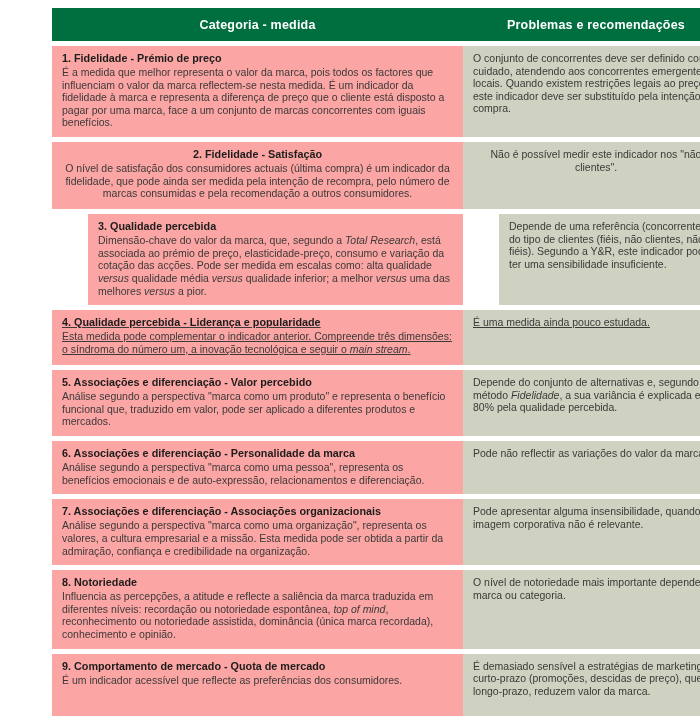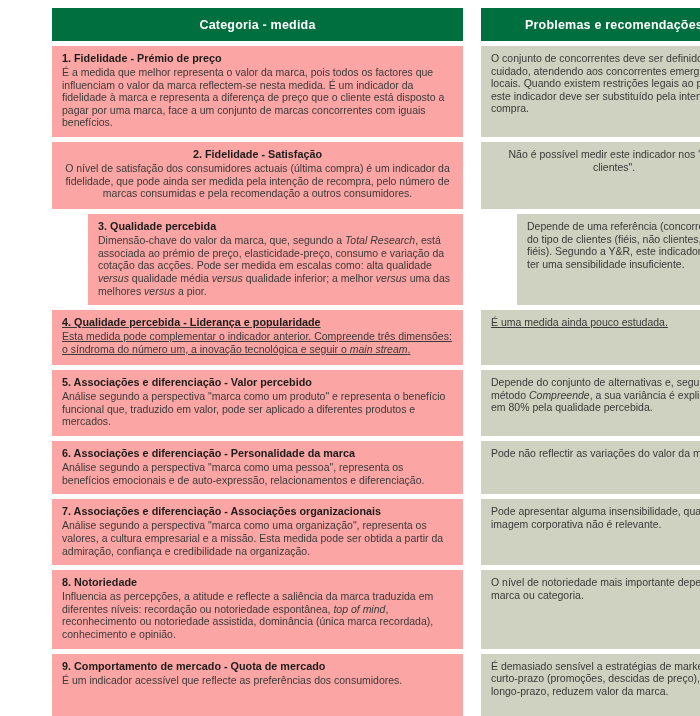--- a/index.html
+++ b/index.html
@@ -13,21 +13,21 @@
   }
   .page {
     position: absolute;
     left: 8px;
     top: 8px;
     width: 684px;
   }
   .grid-row {
     display: grid;
     grid-template-columns: 411px 266px;
-    column-gap: 18px;
+    column-gap: 0;
     margin-bottom: 5px;
     padding-left: 44px;
   }
   .header-cell {
     background: #006f3f;
     color: #ffffff;
     height: 33px;
     display: flex;
     align-items: center;
     justify-content: center;
@@ -111,21 +111,21 @@
       <div class="cell-body"><span>É uma medida ainda pouco estudada.</span></div>
     </div>
   </div>
 
   <div class="grid-row r5">
     <div class="cell cell-cat">
       <div class="cell-title">5. Associações e diferenciação - Valor percebido</div>
       <div class="cell-body"><span>Análise segundo a perspectiva "marca como um produto" e representa o benefício funcional que, traduzido em valor, pode ser aplicado a diferentes produtos e mercados.</span></div>
     </div>
     <div class="cell cell-prob">
-      <div class="cell-body"><span>Depende do conjunto de alternativas e, segundo o método </span><em>Compreende</em><span>, a sua variância é explicada em 80% pela qualidade percebida.</span></div>
+      <div class="cell-body"><span>Depende do conjunto de alternativas e, segundo o método </span><em>Fidelidade</em><span>, a sua variância é explicada em 80% pela qualidade percebida.</span></div>
     </div>
   </div>
 
   <div class="grid-row r6">
     <div class="cell cell-cat">
       <div class="cell-title">6. Associações e diferenciação - Personalidade da marca</div>
       <div class="cell-body"><span>Análise segundo a perspectiva "marca como uma pessoa", representa os benefícios emocionais e de auto-expressão, relacionamentos e diferenciação.</span></div>
     </div>
     <div class="cell cell-prob">
       <div class="cell-body"><span>Pode não reflectir as variações do valor da marca.</span></div>

